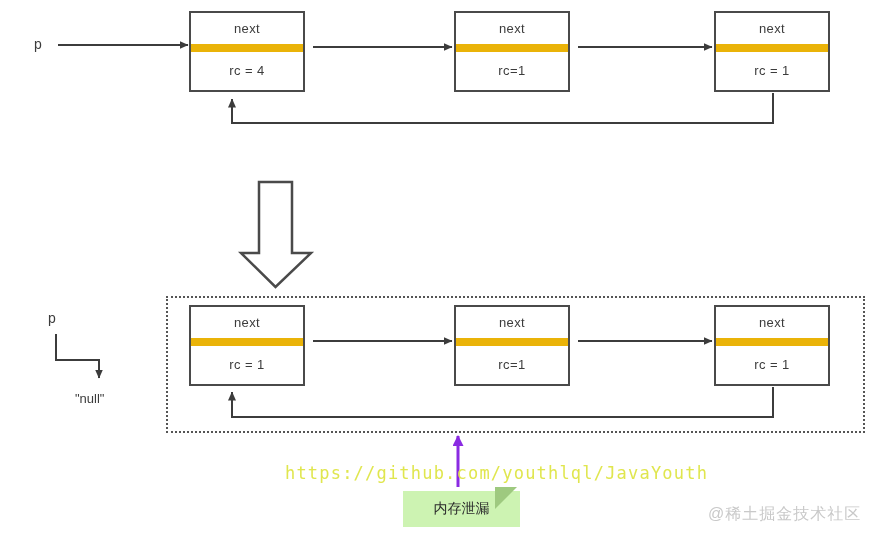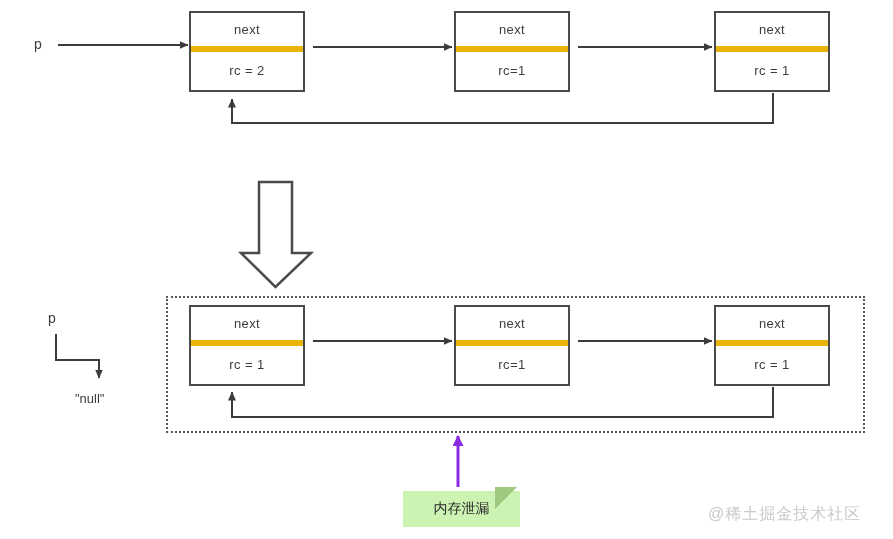--- a/index.html
+++ b/index.html
@@ -34,21 +34,21 @@
     box-sizing: border-box;
     height: 50%;
     display: flex;
     align-items: center;
     justify-content: center;
     font-size: 13px;
     color: #3c3c3c;
     letter-spacing: 0.4px;
   }
   .node .cell.top {
-    border-bottom: 6px solid #eab308;
+    border-bottom: 8px solid #eab308;
   }
   .ptr-label {
     position: absolute;
     font-size: 14px;
     color: #3c3c3c;
   }
   .null-label {
     position: absolute;
     font-size: 13px;
     color: #3c3c3c;
@@ -128,21 +128,21 @@
 
     <line x1="458" y1="487" x2="458" y2="436" stroke="#8a2be2" stroke-width="3" marker-end="url(#arrowhead-purple)"></line>
   </svg>
 
   <div class="dotted-region" style="left:166px; top:296px; width:699px; height:137px;"></div>
 
   <div class="ptr-label" style="left:34px; top:36px;">p</div>
 
   <div class="node" style="left:189px; top:11px; width:116px; height:81px;">
     <div class="cell top">next</div>
-    <div class="cell">rc = 2</div>
+    <div class="cell">rc = 4</div>
   </div>
 
   <div class="node" style="left:454px; top:11px; width:116px; height:81px;">
     <div class="cell top">next</div>
     <div class="cell">rc=1</div>
   </div>
 
   <div class="node" style="left:714px; top:11px; width:116px; height:81px;">
     <div class="cell top">next</div>
     <div class="cell">rc = 1</div>
@@ -160,20 +160,21 @@
   <div class="node" style="left:454px; top:305px; width:116px; height:81px;">
     <div class="cell top">next</div>
     <div class="cell">rc=1</div>
   </div>
 
   <div class="node" style="left:714px; top:305px; width:116px; height:81px;">
     <div class="cell top">next</div>
     <div class="cell">rc = 1</div>
   </div>
 
+  <div class="watermark-url" style="left:285px; top:463px;">https://github.com/youthlql/JavaYouth</div>
 
   <div class="callout" style="left:403px; top:491px; width:117px; height:36px;">
     <span>内存泄漏</span>
   </div>
   <div class="callout-tail" style="left:495px; top:487px;"></div>
 
   <div class="watermark-brand" style="left:708px; top:504px;">@稀土掘金技术社区</div>
 
 </div>
 

